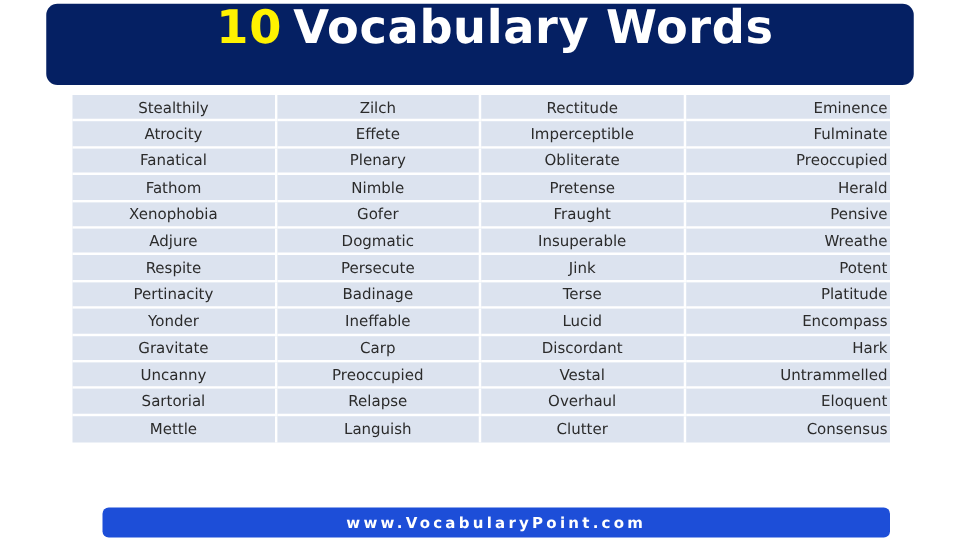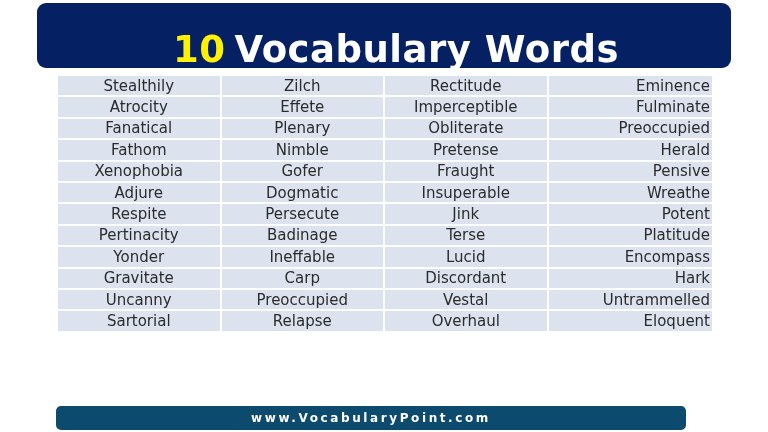--- a/index.html
+++ b/index.html
@@ -26,21 +26,21 @@
   
   .header-bar {
     position: absolute;
     left: 37px;
     top: 3px;
     width: 694px;
     height: 65px;
     background: #052063;
     border-radius: 9px;
     display: flex;
-    align-items: flex-end;
+    align-items: flex-start;
     justify-content: center;
     box-sizing: border-box;
     padding-left: 24px;
   }
   .header-title {
     font-family: "DejaVu Sans", sans-serif;
     font-size: 37px;
     font-weight: bold;
     color: #ffffff;
     letter-spacing: 0.5px;
@@ -67,21 +67,21 @@
     border-spacing: 0;
     table-layout: fixed;
   }
   .word-table tr {
     height: 21.4px;
   }
   .word-table td {
     background: #dce3ef;
     color: #2b2b2b;
     font-family: "DejaVu Sans", sans-serif;
-    font-size: 15px;
+    font-size: 12px;
     text-align: center;
     vertical-align: middle;
     height: 14px;
     padding: 0 2px;
     border-right: 2px solid #ffffff;
     border-bottom: 2px solid #ffffff;
     box-sizing: border-box;
     white-space: nowrap;
     overflow: hidden;
   }
@@ -89,25 +89,25 @@
     border-right: none;
     text-align: right;
   }
   .word-table tr.row-last td {
     border-bottom: none;
   }
 
   
   .footer-bar {
     position: absolute;
-    left: 56px;
+    left: 82px;
     top: 406px;
     width: 630px;
     height: 24px;
-    background: #0c4a6e;
+    background: #1d4ed8;
     border-radius: 5px;
     display: flex;
     align-items: center;
     justify-content: center;
     box-sizing: border-box;
   }
   .footer-text {
     color: #ffffff;
     font-family: "DejaVu Sans", sans-serif;
     font-size: 12px;
@@ -196,20 +196,26 @@
           <td>Preoccupied</td>
           <td>Vestal</td>
           <td class="col-last">Untrammelled</td>
         </tr>
         <tr>
           <td>Sartorial</td>
           <td>Relapse</td>
           <td>Overhaul</td>
           <td class="col-last">Eloquent</td>
         </tr>
+        <tr class="row-last">
+          <td>Mettle</td>
+          <td>Languish</td>
+          <td>Clutter</td>
+          <td class="col-last">Consensus</td>
+        </tr>
       </tbody>
   </table>
 
   <div class="footer-bar">
     <span class="footer-text">www.VocabularyPoint.com</span>
   </div>
 
 </div>
 
 </body></html>

